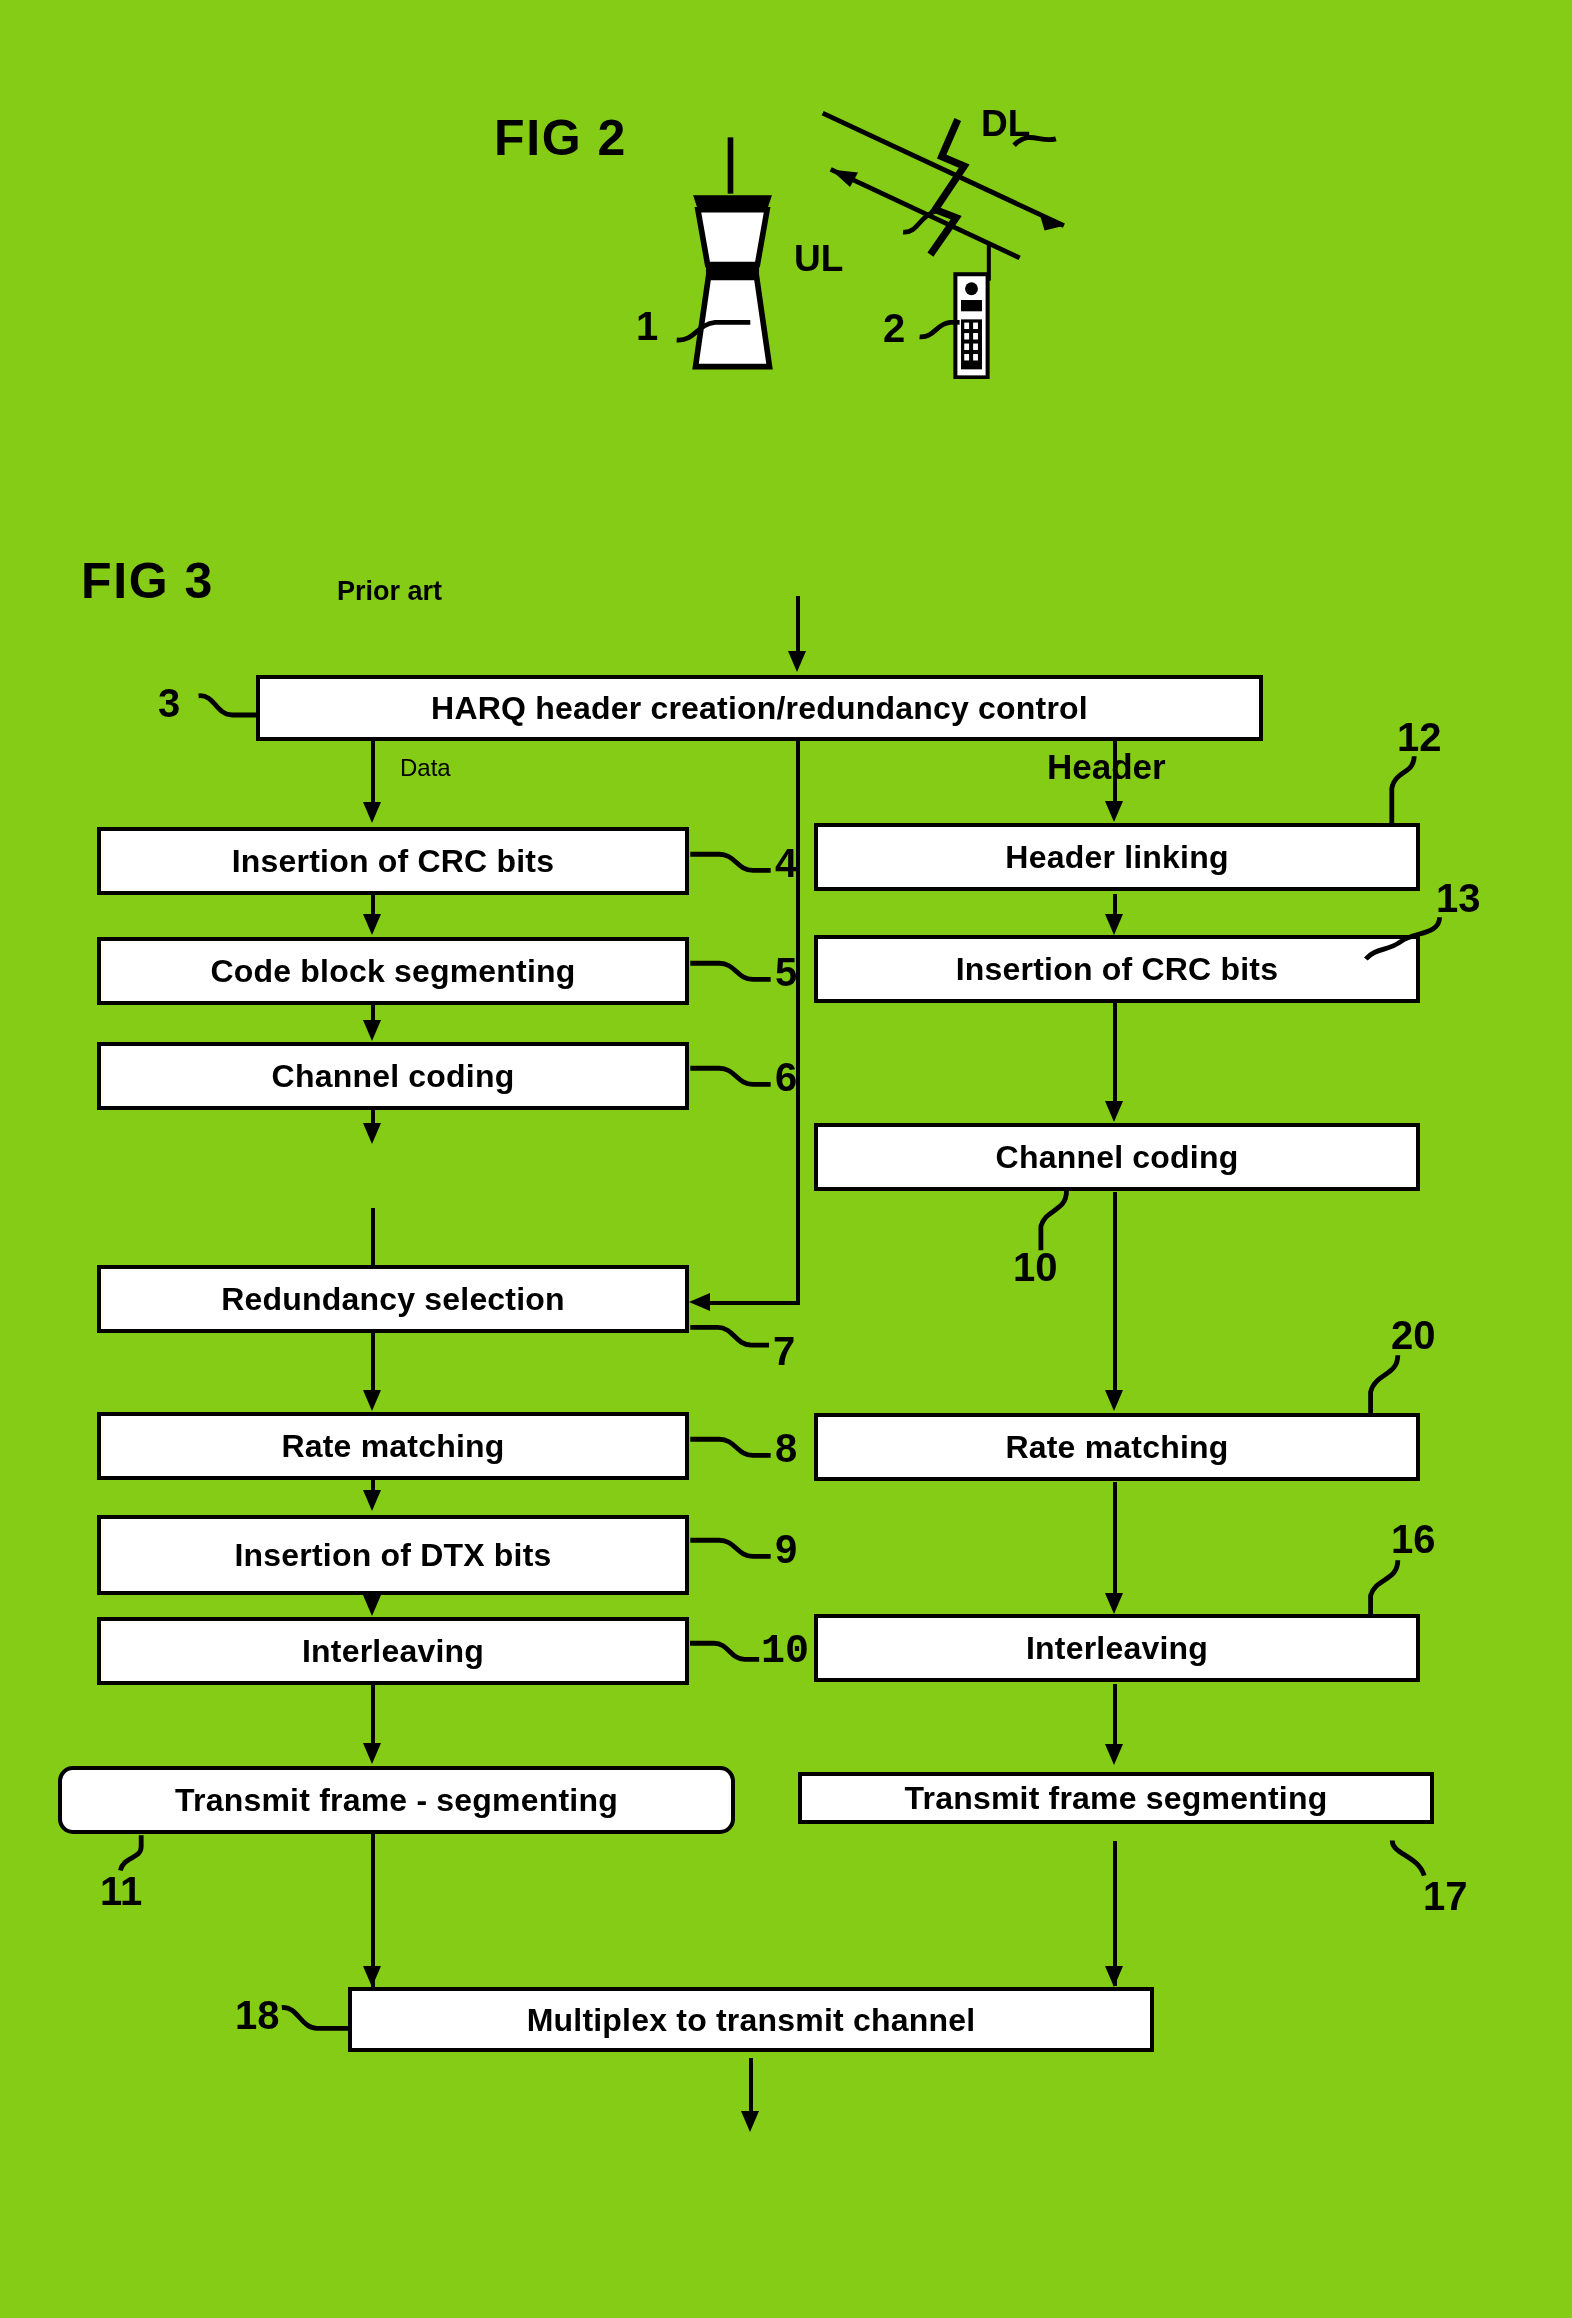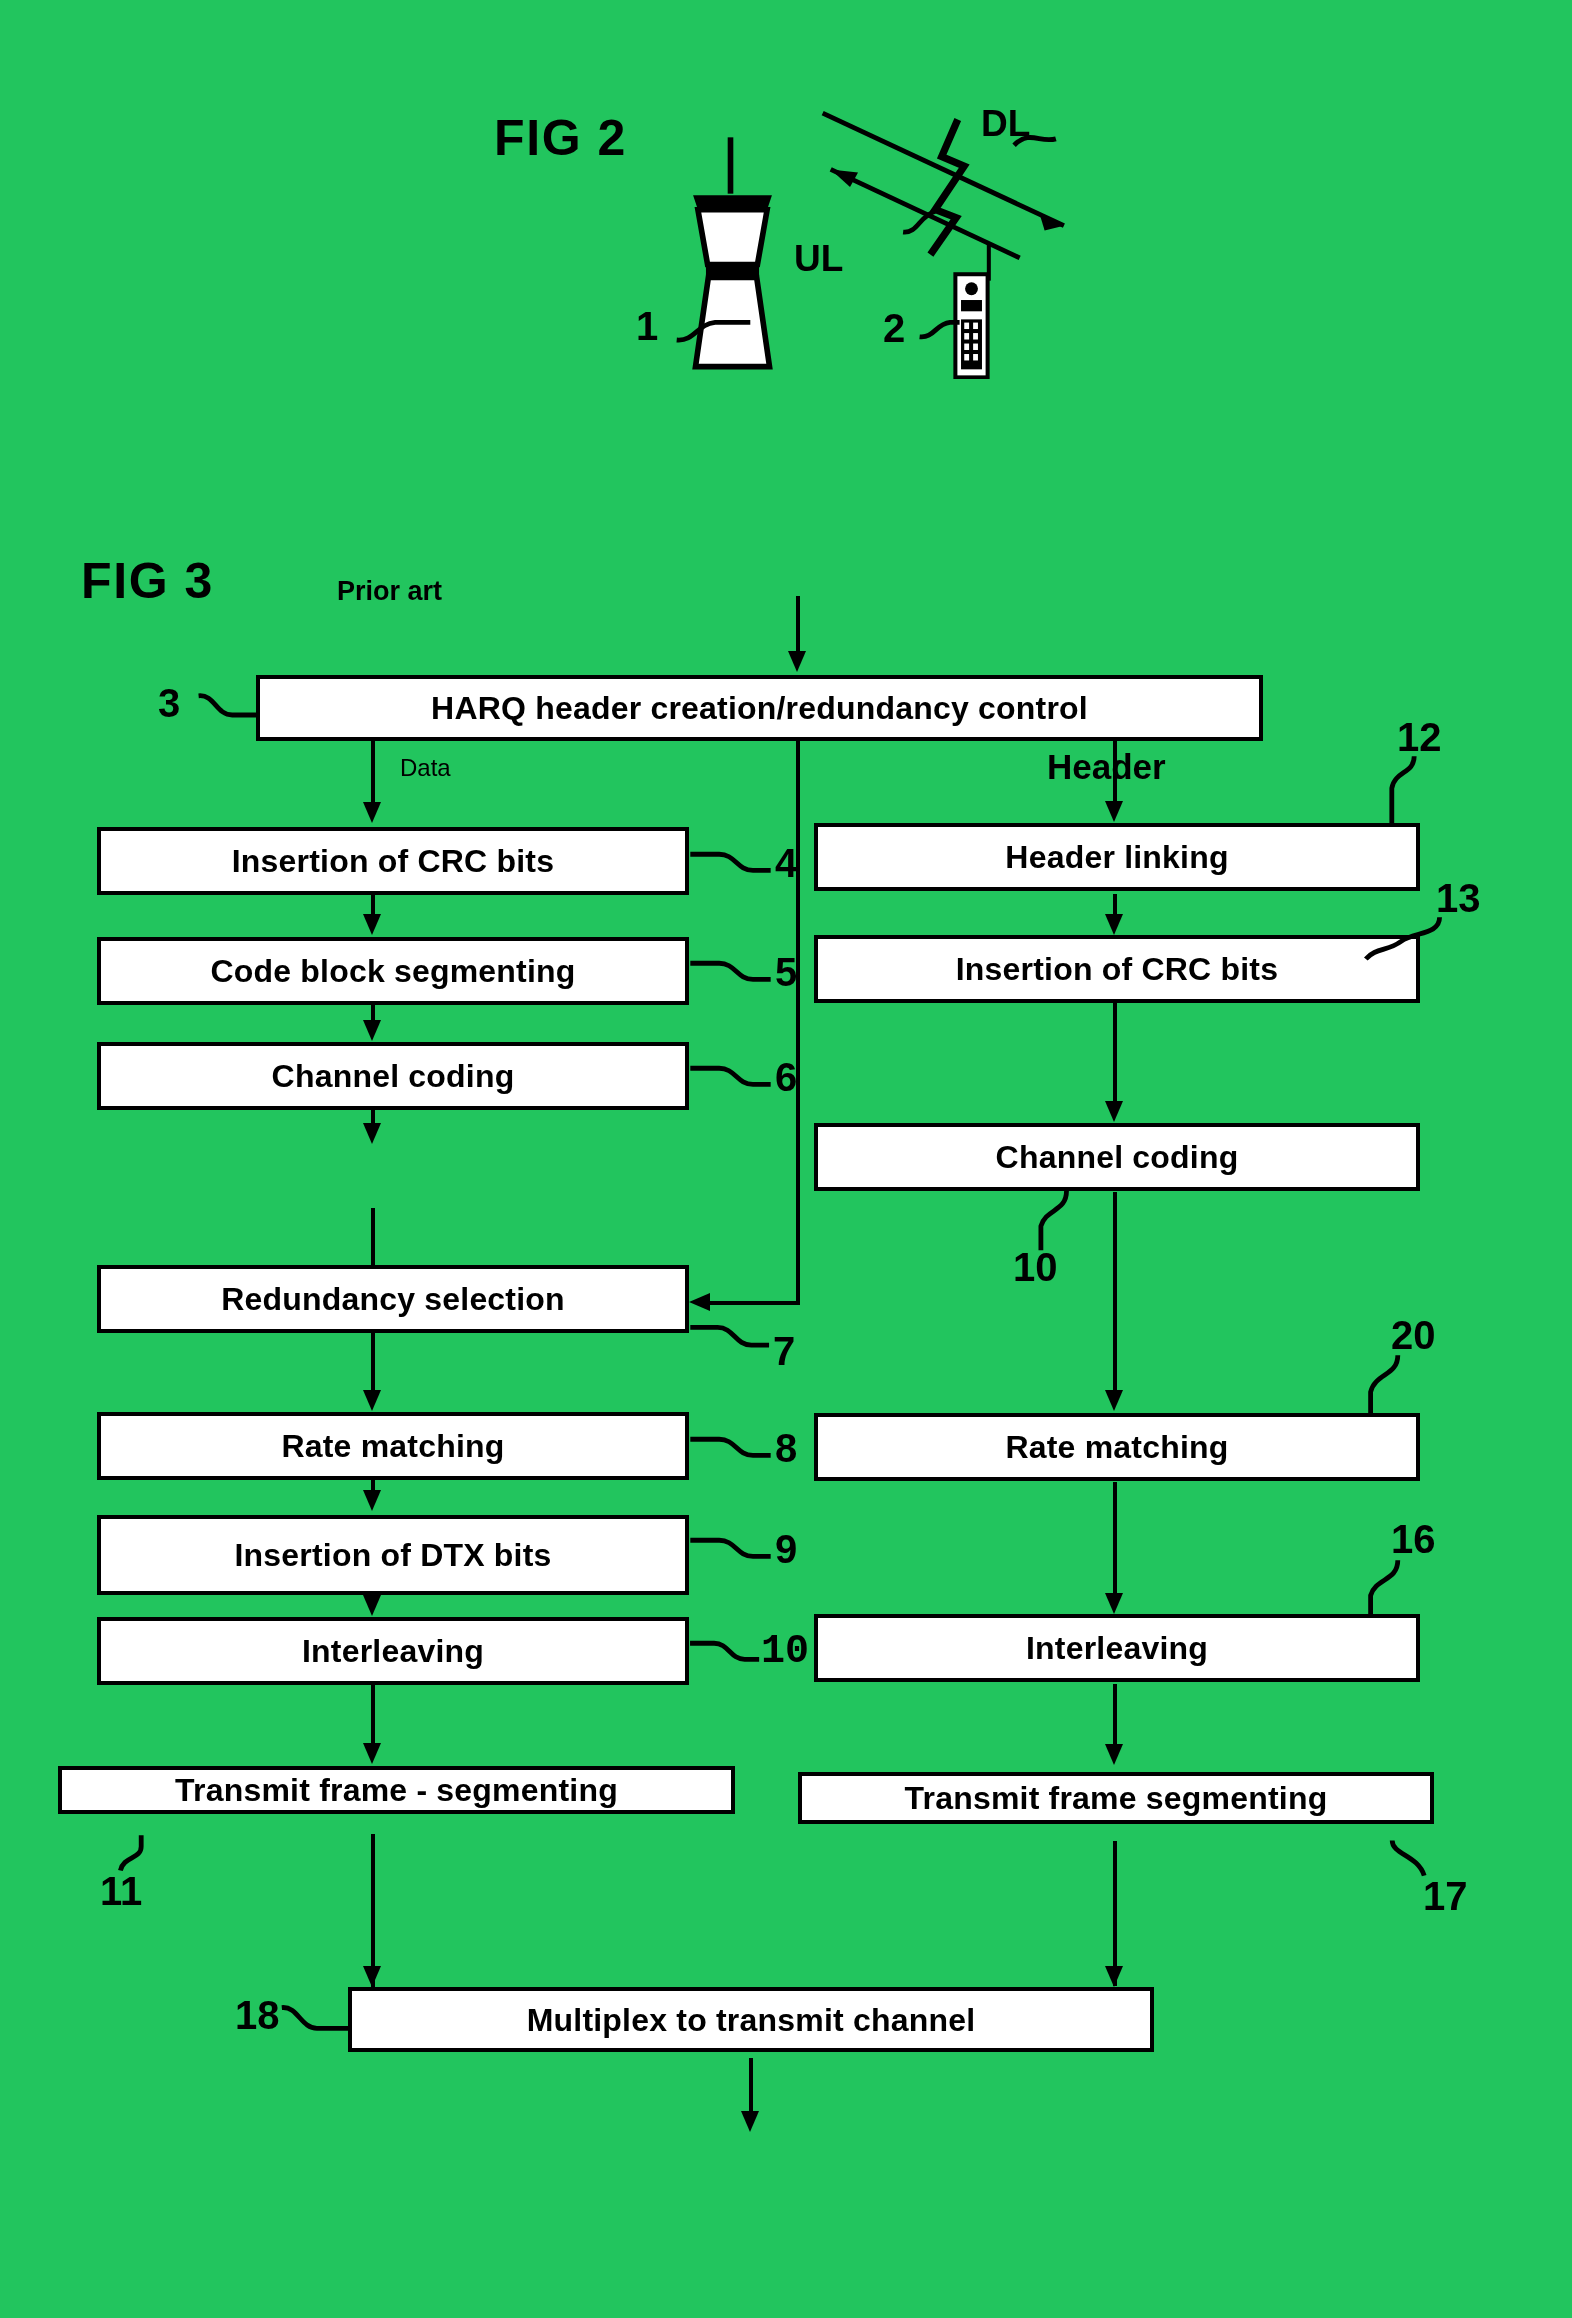--- a/index.html
+++ b/index.html
@@ -1,19 +1,19 @@
 <!DOCTYPE html>
 <html style="font-size:13px"><head>
 <meta charset="utf-8">
 <style>
   html,body{margin:0;padding:0;background:#fff;}
   body{width:1573px;height:2319px;position:relative;
        font-family:"Liberation Sans","DejaVu Sans",sans-serif;color:#000;
        -webkit-font-smoothing:none;}
-  .page{position:absolute;left:0;top:0;width:1573px;height:2319px;overflow:hidden;background:#22c55e;}
+  .page{position:absolute;left:0;top:0;width:1573px;height:2319px;overflow:hidden;background:#84cc16;}
 
   
   .abs{position:absolute;}
 
   
   .fig-title{font-weight:bold;font-size:50px;letter-spacing:1.6px;line-height:1;white-space:nowrap;}
   .fig-sub{font-weight:bold;font-size:27px;line-height:1;white-space:nowrap;}
 
   
   .box{position:absolute;border:4px solid #000;background:#fff;
@@ -161,21 +161,21 @@
   </div>
   <div class="box" style="left:97px;top:1412px;width:592px;height:68px;">
     <span class="lbl">Rate matching</span>
   </div>
   <div class="box" style="left:97px;top:1515px;width:592px;height:80px;">
     <span class="lbl">Insertion of DTX bits</span>
   </div>
   <div class="box" style="left:97px;top:1617px;width:592px;height:68px;">
     <span class="lbl">Interleaving</span>
   </div>
-  <div class="box" style="left:58px;top:1766px;width:677px;height:48px;">
+  <div class="box" style="left:58px;top:1766px;width:677px;height:68px;border-radius:15px;">
     <span class="lbl">Transmit frame - segmenting</span>
   </div>
 
   <div class="ref" style="left:775px;top:843px;">4</div>
   <svg class="leader" style="left:690px;top:843px;" width="89" height="45" viewBox="0 0 110 56">
     <path d="M0 14 L 36 14 C 56 14, 58 34, 78 34 L 100 34" fill="none" stroke="#000" stroke-width="6"></path>
   </svg>
 
   <div class="ref" style="left:775px;top:952px;">5</div>
   <svg class="leader" style="left:690px;top:952px;" width="89" height="45" viewBox="0 0 110 56">

